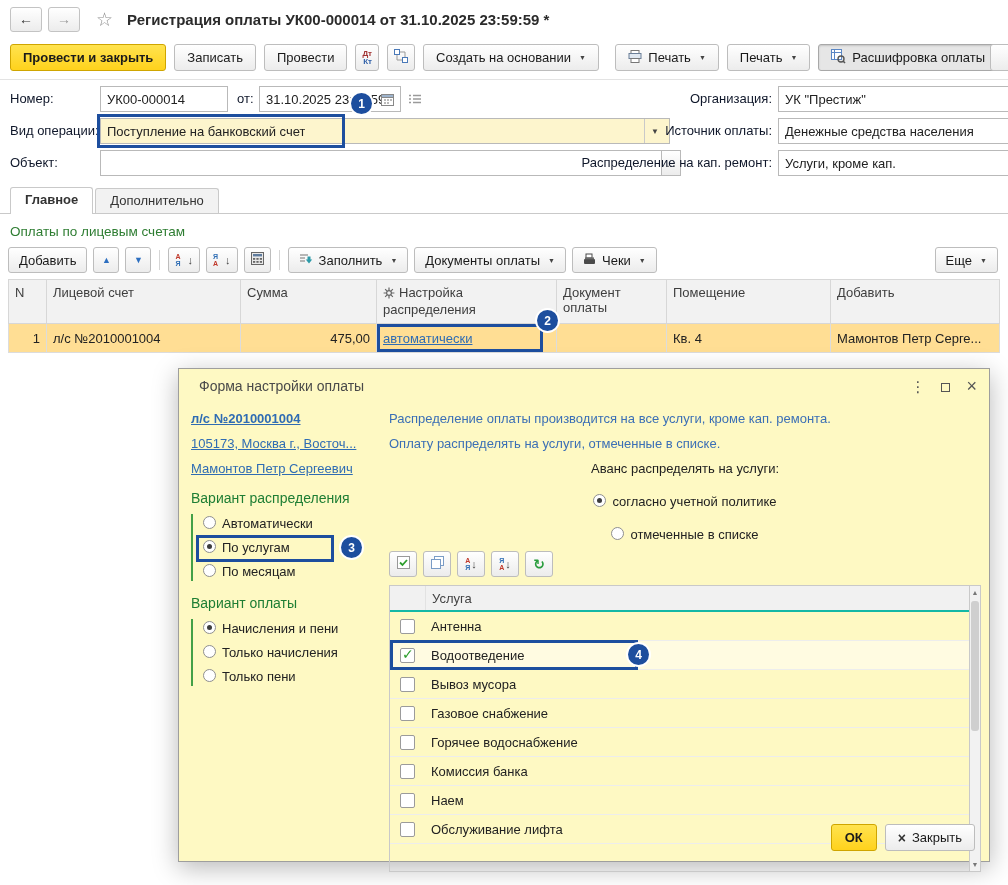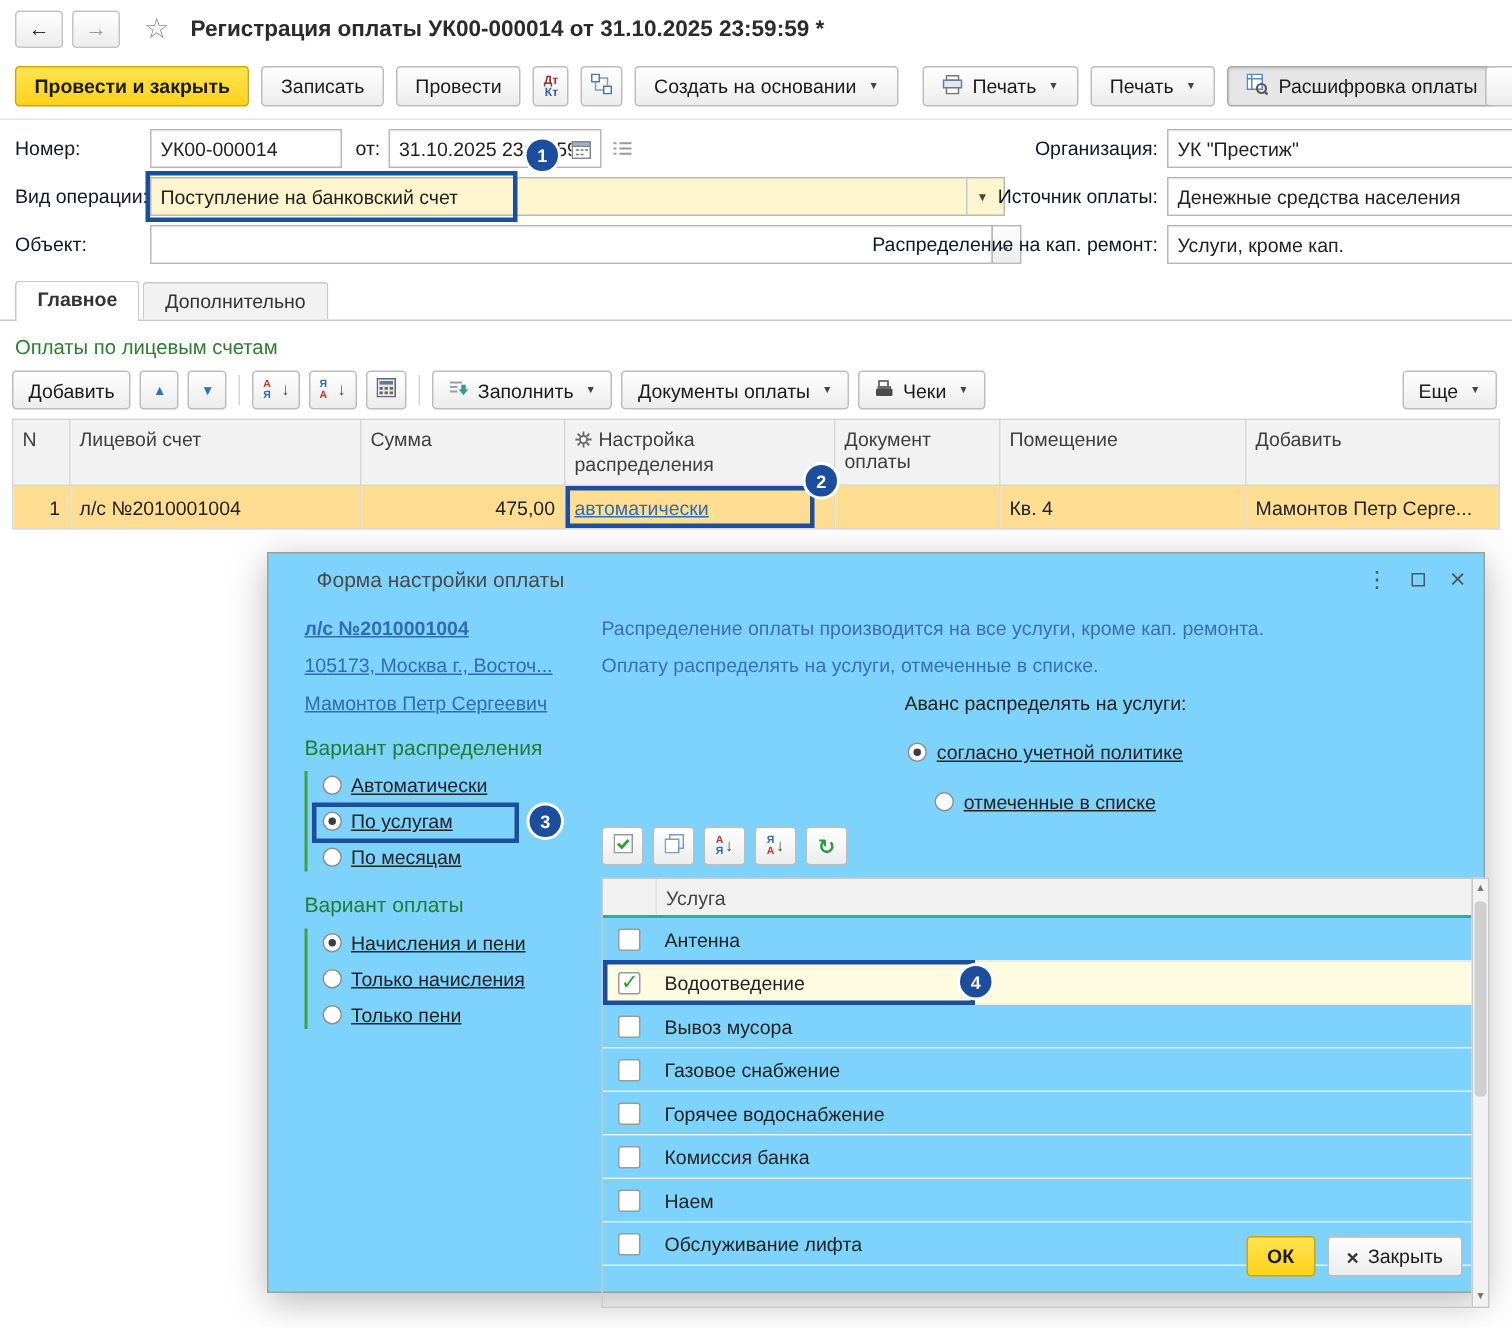--- a/index.html
+++ b/index.html
@@ -61,33 +61,33 @@
   
   table.grid { margin:6px 8px 0; border-collapse:collapse; width:992px; table-layout:fixed; }
   .grid th { background:#f2f2f2; border:1px solid #d7d7d7; font-weight:400; text-align:left; padding:5px 6px; vertical-align:top; height:44px; color:#3e3e3e; }
   .grid td { border:1px solid #dcdcdc; padding:0 6px; height:29px; font-size:13px; }
   .grid tr.selected td { background:#ffde94; }
   .num { text-align:right; }
   .link { color:#2f6cb3; text-decoration:underline; }
   .gear { vertical-align:-2px; margin-right:4px; }
 
   
-  .dialog { position:absolute; left:178px; top:368px; width:812px; height:494px; background:#7dd3fc; border:1px solid #9e9e9e; box-shadow:0 6px 24px rgba(0,0,0,.28); z-index:20;padding-left:12px; }
+  .dialog { position:absolute; left:178px; top:368px; width:812px; height:494px; background:#fef9c3; border:1px solid #9e9e9e; box-shadow:0 6px 24px rgba(0,0,0,.28); z-index:20; }
   .dlg-head { height:34px; display:flex; align-items:center; padding:0 12px 0 20px; }
   .dlg-title { font-size:14px; color:#4a4a4a; flex:1; }
   .dlg-ic { color:#555; margin-left:16px; font-size:15px; line-height:15px; }
   .sq-glyph { display:inline-block; width:9px; height:9px; border:1.5px solid #555; }
   .dlg-body { display:flex; padding:8px 12px; gap:18px; }
   .dlg-left { width:180px; flex:none; }
   .link-row { margin-bottom:10px; }
   .dlink { color:#2f6cb3; text-decoration:underline; white-space:nowrap; }
   .dlink.b { font-weight:700; }
   .grp-title { color:#1e7e34; font-size:14px; margin:14px 0 8px; }
   .radio-grp { border-left:2px solid #43a047; padding:2px 0 2px 10px; display:flex; flex-direction:column; gap:9px; }
-  .opt { display:inline-flex; align-items:center; gap:6px; width:fit-content; position:relative; color:#222; white-space:nowrap;text-decoration:underline; }
+  .opt { display:inline-flex; align-items:flex-start; gap:6px; width:fit-content; position:relative; color:#222; white-space:nowrap; }
   .radio { width:13px; height:13px; border:1px solid #8f8f8f; border-radius:50%; background:#fff; position:relative; flex:none; }
   .radio.on::after { content:""; position:absolute; left:3px; top:3px; width:5px; height:5px; border-radius:50%; background:#3d3d3d; }
   .dlg-right { flex:1; position:relative; }
   .info { color:#3b6fb5; margin-bottom:10px; }
   .advance { display:flex; align-items:center; gap:18px; margin-bottom:9px;flex-direction:column; }
   .icons-row { display:flex; gap:6px; margin-bottom:8px; }
   .ibtn { width:28px; height:26px; border:1px solid #bdbdbd; border-radius:3px; background:linear-gradient(#fff,#ececec); display:flex; align-items:center; justify-content:center; }
   .refresh { color:#2a9d3e; font-weight:700; font-size:14px; }
   .services-wrap { display:flex; }
   .services { width:580px; border:1px solid #c9c9c9; border-right:none; }

